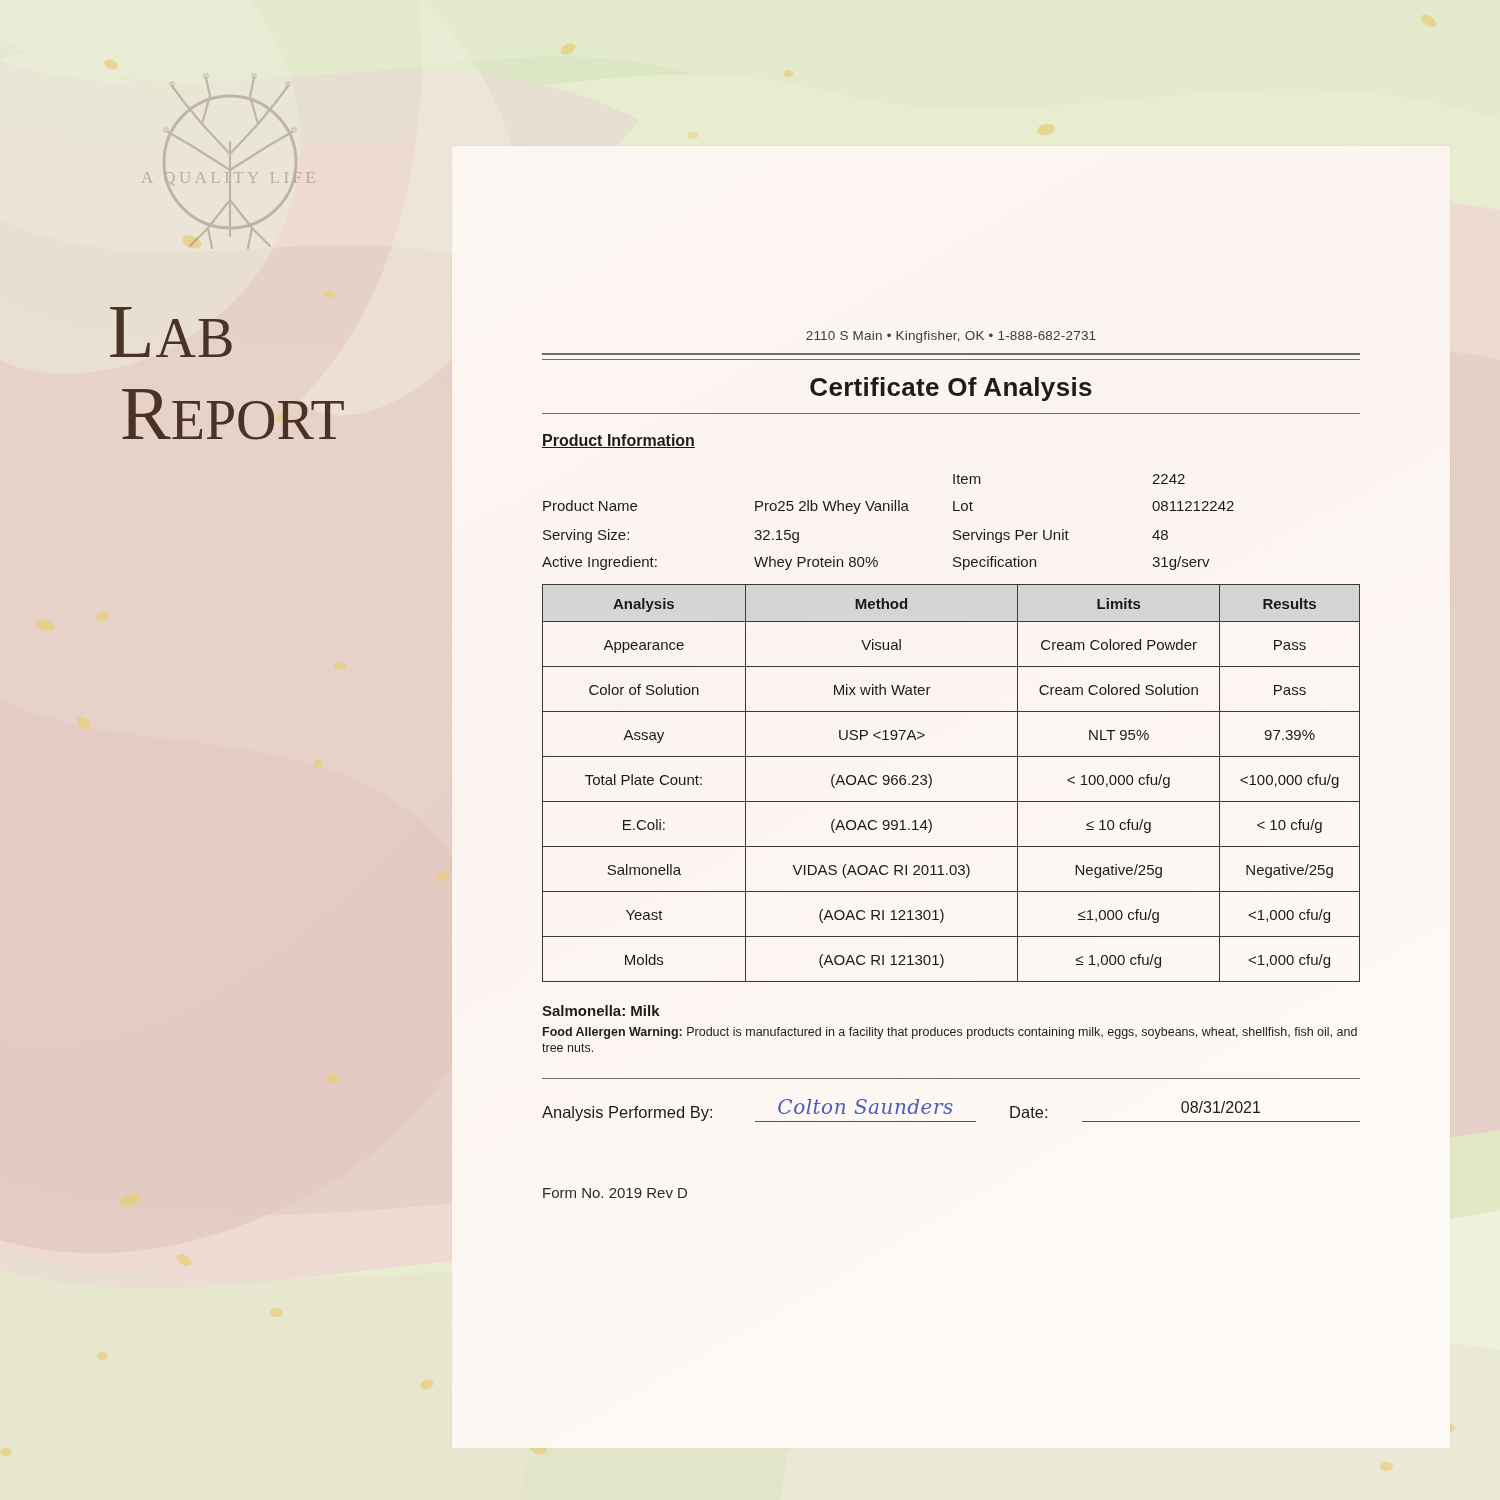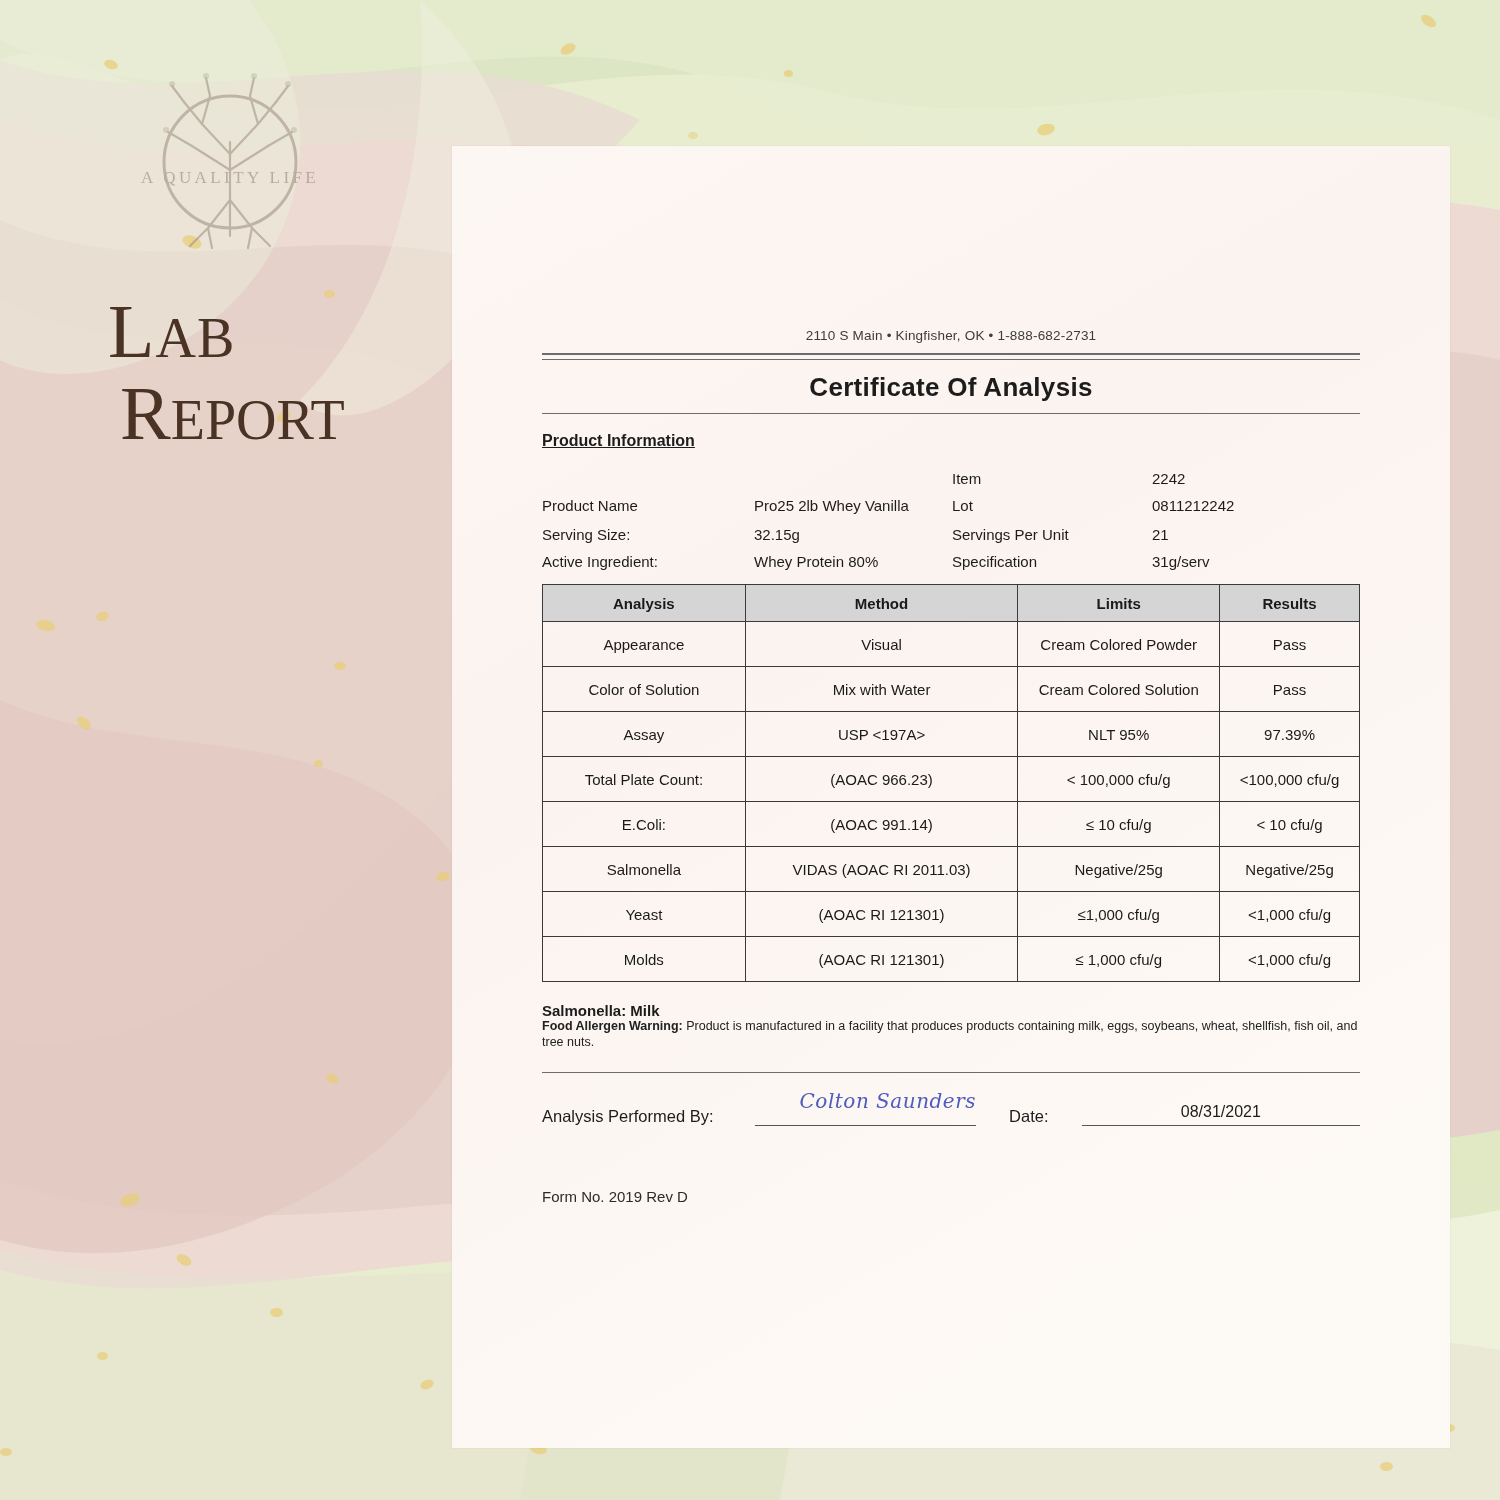--- a/index.html
+++ b/index.html
@@ -170,21 +170,21 @@
   col.cC { width: 202px; }
   col.cD { width: 140px; }
 
   #allergens {
     margin-top: 20px;
     font-size: 15px;
     font-weight: bold;
     color: #1c1c1c;
   }
   #warn {
-    margin-top: 0;
+    margin-top: 6px;
     font-size: 12.5px;
     color: #222;
     line-height: 1.25;
     width: 818px;
   }
   #warn b { font-weight: bold; }
 
   #sig-rule {
     margin-top: 22px;
     border-top: 1.2px solid #6c6c6c;
@@ -193,22 +193,22 @@
     margin-top: 16px;
     display: flex;
     align-items: flex-end;
     font-size: 16.5px;
     color: #1c1c1c;
   }
   #sig-label { width: 222px; }
   #sig-field {
     width: 230px;
     border-bottom: 1.2px solid #555;
-    text-align: right;
-    padding-bottom: 12px;
+    text-align: center;
+    padding-bottom: 2px;
   }
   #sig-name {
     font-family: "DejaVu Serif", serif;
     font-style: italic;
     font-size: 20px;
     color: #4f5bbd;
     letter-spacing: .5px;
   }
   #date-label {
     width: 110px;
@@ -337,21 +337,21 @@
       <div class="info-row">
         <div class="c1">Product Name</div>
         <div class="c2">Pro25 2lb Whey Vanilla</div>
         <div class="c3">Lot</div>
         <div class="c4">0811212242</div>
       </div>
       <div class="info-row" style="margin-top:12px">
         <div class="c1">Serving Size:</div>
         <div class="c2">32.15g</div>
         <div class="c3">Servings Per Unit</div>
-        <div class="c4">21</div>
+        <div class="c4">48</div>
       </div>
       <div class="info-row">
         <div class="c1">Active Ingredient:</div>
         <div class="c2">Whey Protein 80%</div>
         <div class="c3">Specification</div>
         <div class="c4">31g/serv</div>
       </div>
     </div>
 
     <table>

